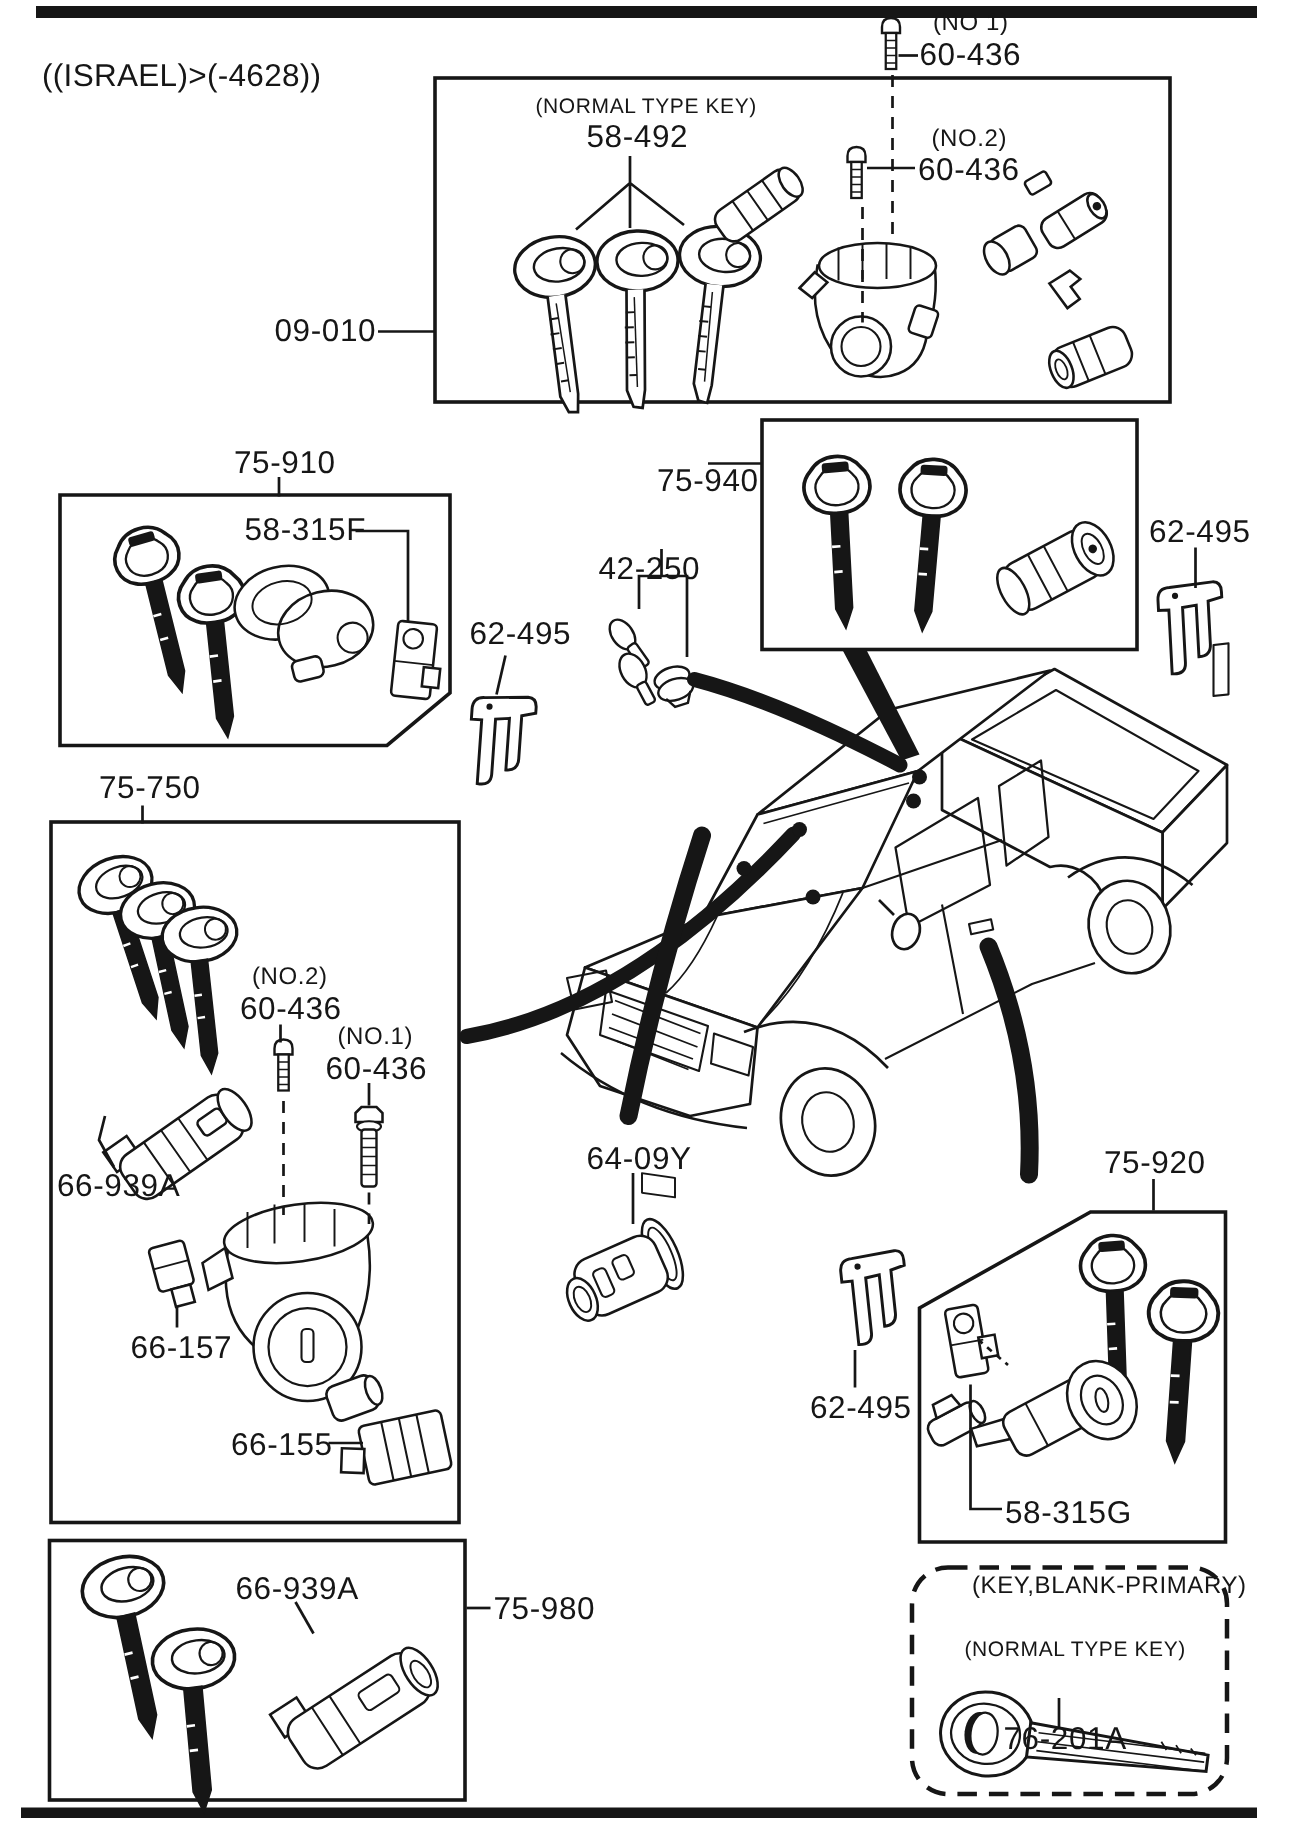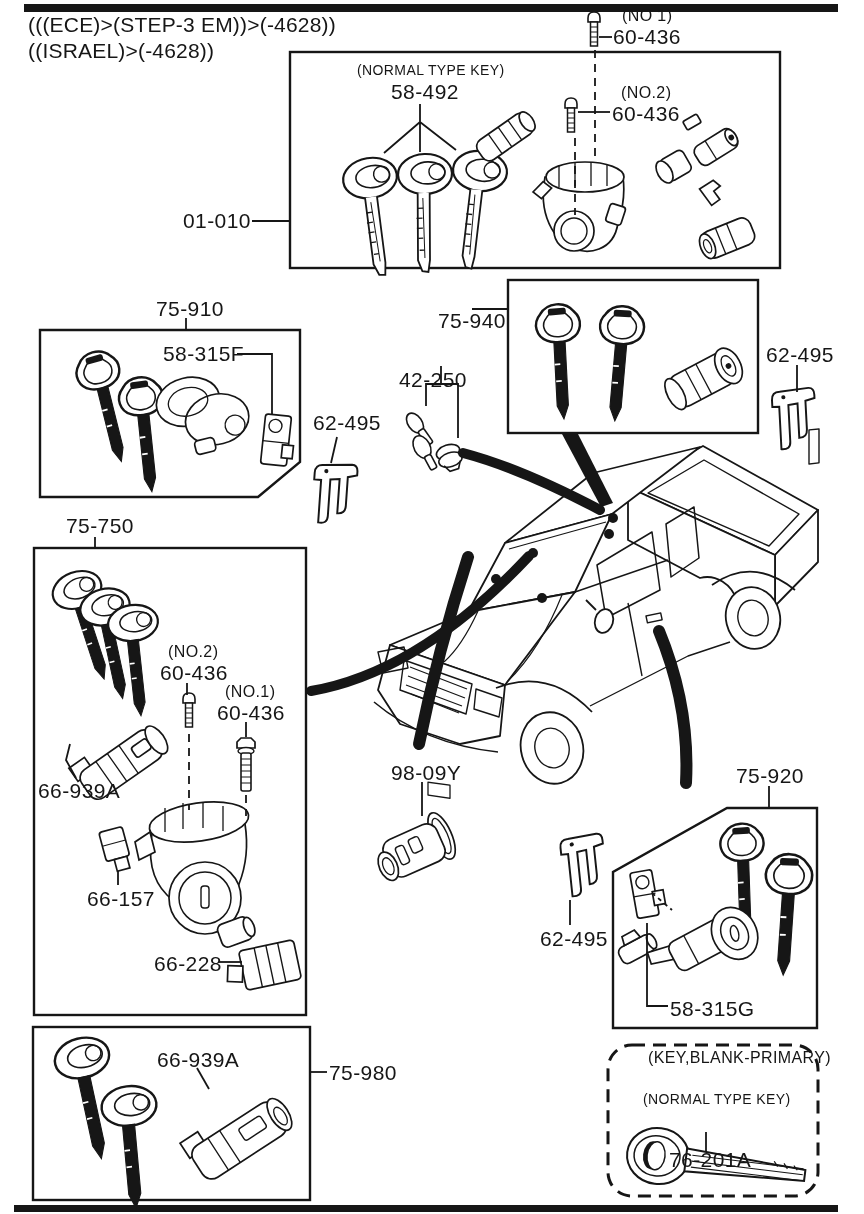--- a/index.html
+++ b/index.html
@@ -355,50 +355,49 @@
   </g>
   <g fill="#161616">
     <circle cx="613" cy="518" r="5"></circle>
     <circle cx="609" cy="534" r="5"></circle>
     <circle cx="533" cy="553" r="5"></circle>
     <circle cx="496" cy="579" r="5"></circle>
     <circle cx="542" cy="598" r="5"></circle>
   </g>
 </svg>
 
-<div class="lbl hdr" style="left:28px;top:14px;">(((ECE)&gt;(STEP-3 EM))&gt;(-4628))</div>
 <div class="lbl hdr" style="left:28px;top:40px;">((ISRAEL)&gt;(-4628))</div>
 
 <div class="lbl cap" style="left:622px;top:8px;">(NO 1)</div>
 <div class="lbl num" style="left:613px;top:26px;">60-436</div>
 
 <div class="lbl cap" style="left:621px;top:85px;">(NO.2)</div>
 <div class="lbl num" style="left:612px;top:103px;">60-436</div>
 
 <div class="lbl cap-sm" style="left:357px;top:63px;">(NORMAL TYPE KEY)</div>
 <div class="lbl num" style="left:391px;top:81px;text-align:right;">58-492</div>
 
-<div class="lbl num" style="left:183px;top:210px;">01-010</div>
+<div class="lbl num" style="left:183px;top:210px;">09-010</div>
 <div class="lbl num" style="left:156px;top:298px;">75-910</div>
 <div class="lbl num" style="left:163px;top:343px;">58-315F</div>
 <div class="lbl num" style="left:438px;top:298px;margin-top:12px;">75-940</div>
 <div class="lbl num" style="left:399px;top:343px;margin-top:26px;">42-250</div>
 <div class="lbl num" style="left:313px;top:412px;">62-495</div>
 <div class="lbl num" style="left:766px;top:344px;">62-495</div>
 
 <div class="lbl num" style="left:66px;top:515px;">75-750</div>
 <div class="lbl cap" style="left:168px;top:644px;">(NO.2)</div>
 <div class="lbl num" style="left:160px;top:662px;">60-436</div>
 <div class="lbl cap" style="left:225px;top:684px;">(NO.1)</div>
 <div class="lbl num" style="left:217px;top:702px;">60-436</div>
 <div class="lbl num" style="left:38px;top:780px;">66-939A</div>
 <div class="lbl num" style="left:87px;top:888px;">66-157</div>
-<div class="lbl num" style="left:154px;top:953px;">66-228</div>
-
-<div class="lbl num" style="left:391px;top:762px;">98-09Y</div>
+<div class="lbl num" style="left:154px;top:953px;">66-155</div>
+
+<div class="lbl num" style="left:391px;top:762px;">64-09Y</div>
 <div class="lbl num" style="left:736px;top:765px;">75-920</div>
 <div class="lbl num" style="left:540px;top:928px;">62-495</div>
 <div class="lbl num" style="left:670px;top:998px;">58-315G</div>
 
 <div class="lbl num" style="left:157px;top:1049px;">66-939A</div>
 <div class="lbl num" style="left:329px;top:1062px;">75-980</div>
 
 <div class="lbl cap" style="left:624px;top:1050px;margin-left:24px;">(KEY,BLANK-PRIMARY)</div>
 <div class="lbl cap-sm" style="left:643px;top:1092px;">(NORMAL TYPE KEY)</div>
 <div class="lbl num" style="left:669px;top:1109px;margin-top:40px;">76-201A</div>

